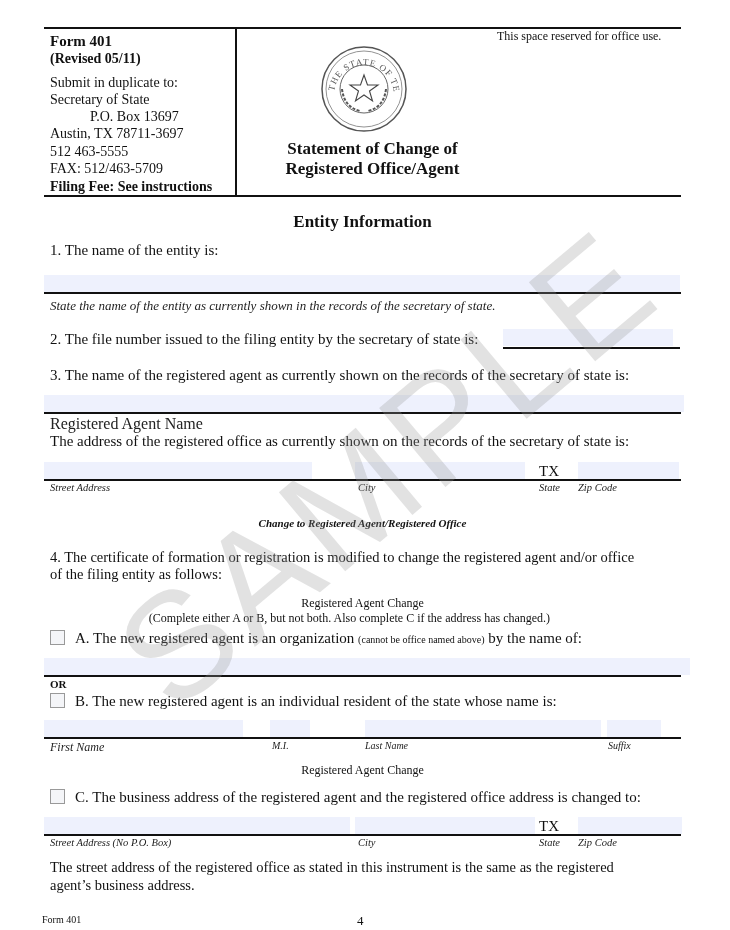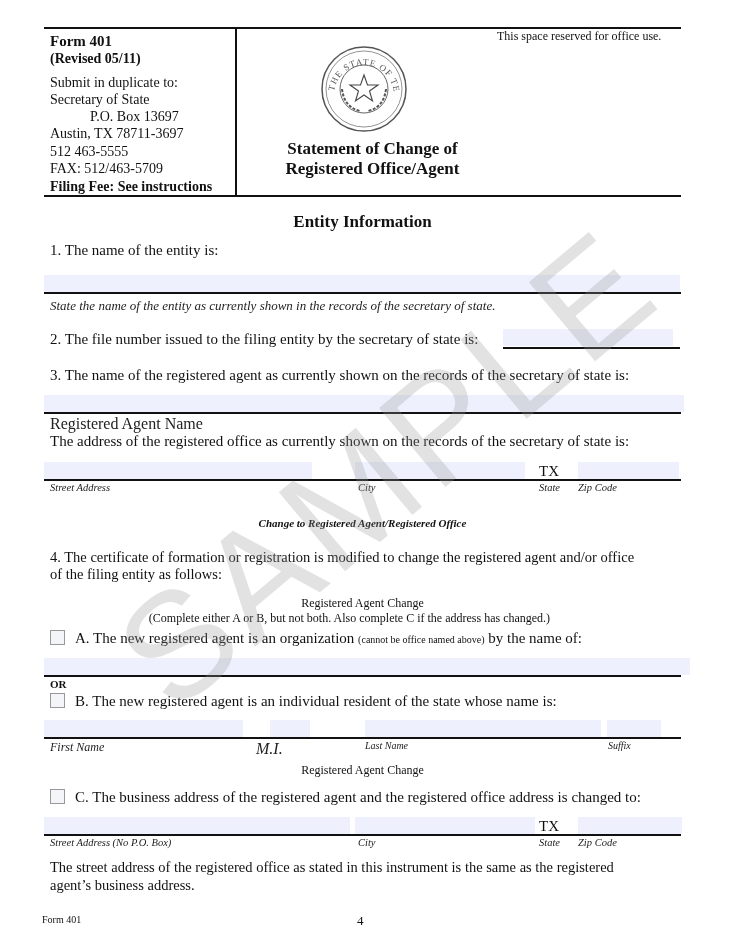--- a/index.html
+++ b/index.html
@@ -109,21 +109,21 @@
 
 <div class="cb" style="left:50px; top:693px;"></div>
 <div class="abs t15" style="left:75px; top:693px;">B.  The new registered agent is an individual resident of the state whose name is:</div>
 
 <div class="field" style="left:44px; top:720px; width:199px; height:17px;"><span></span></div>
 <div class="field" style="left:270px; top:720px; width:40px; height:17px;"><span></span></div>
 <div class="field" style="left:365px; top:720px; width:236px; height:17px;"><span></span></div>
 <div class="field" style="left:607px; top:720px; width:54px; height:17px;"><span></span></div>
 <div class="hline" style="left:44px; top:737px; width:637px;"></div>
 <div class="abs lbl" style="left:50px; top:740px; font-size:12px;">First Name</div>
-<div class="abs lbl" style="left:256px; top:740px; font-size:16px;">M.I.</div>
+<div class="abs lbl" style="left:272px; top:740px; font-size:10px;">M.I.</div>
 <div class="abs lbl" style="left:365px; top:740px; font-size:10px;">Last Name</div>
 <div class="abs lbl" style="left:608px; top:740px; font-size:10px;">Suffix</div>
 
 <div class="abs center" style="left:44px; top:763px; width:637px; font-size:12px; line-height:14px;">Registered Agent Change</div>
 
 <div class="cb" style="left:50px; top:789px;"></div>
 <div class="abs t15" style="left:75px; top:789px;">C.  The business address of the registered agent and the registered office address is changed to:</div>
 
 <div class="field" style="left:44px; top:817px; width:306px; height:17px;"><span></span></div>
 <div class="field" style="left:355px; top:817px; width:180px; height:17px;"><span></span></div>

